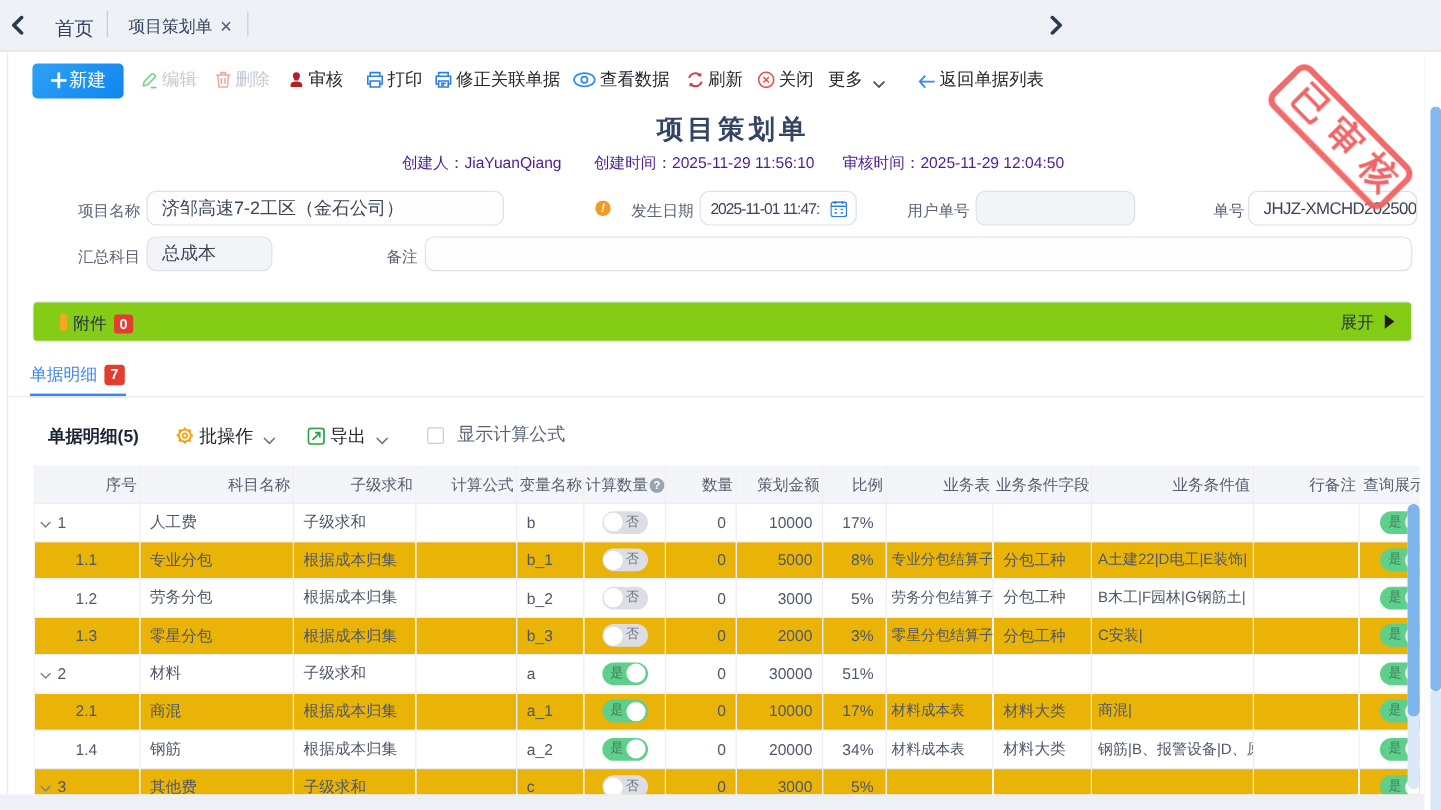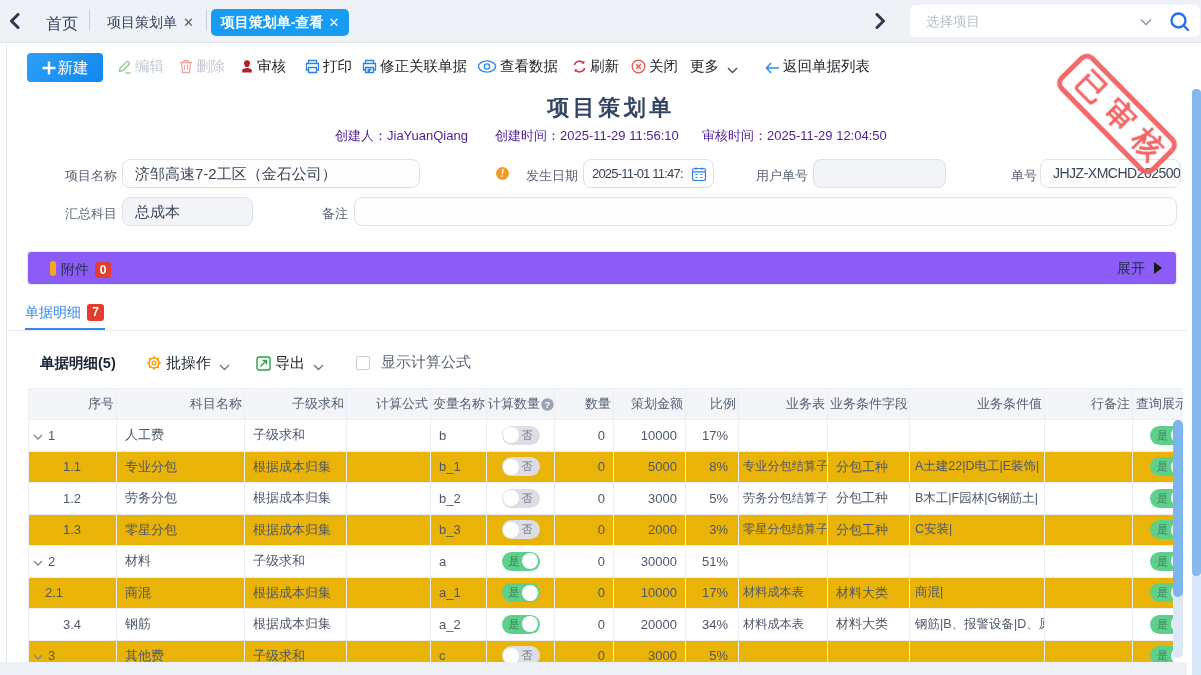--- a/index.html
+++ b/index.html
@@ -28,21 +28,21 @@
 .titem.dis{color:#c3c9d2}
 .titem svg{vertical-align:-3px;margin-right:3px}
 
 #doc-title{position:absolute;left:14px;top:49px;width:1180px;text-align:center;font-size:22px;font-weight:bold;color:#344563;letter-spacing:3.5px}
 .meta{position:absolute;top:83px;font-size:13px;color:#4c1d95;white-space:nowrap}
 
 .flabel{position:absolute;font-size:13px;color:#5a6374;white-space:nowrap}
 .finput{position:absolute;height:29px;background:#fdfdfe;border:1px solid #dde1e8;border-radius:8px;font-size:15px;color:#3a4556;line-height:27px;padding-left:12px;white-space:nowrap;overflow:hidden}
 .finput.gray{background:#f2f4f8}
 
-#attach{position:absolute;left:20px;top:207px;width:1150px;height:34px;background:#8b5cf6;border:1px solid #e8ebf1;border-radius:4px}
+#attach{position:absolute;left:20px;top:207px;width:1150px;height:34px;background:#84cc16;border:1px solid #e8ebf1;border-radius:4px}
 #attach .clip{position:absolute;left:22px;top:9px;width:6px;height:15px;background:#f5a623;border-radius:4px}
 #attach .txt{position:absolute;left:33px;top:9px;font-size:14px;color:#25304a}
 #attach .badge{position:absolute;left:67px;top:10px;min-width:16px;height:16px;background:#e43d30;border-radius:3px;color:#fff;font-size:12px;font-weight:bold;text-align:center;line-height:17px;padding:0 3px}
 #attach .exp{position:absolute;right:31px;top:8px;font-size:14px;color:#25304a}
 #attach .tri{position:absolute;right:14px;top:10px;width:0;height:0;border-left:8px solid #1a1a1a;border-top:6px solid transparent;border-bottom:6px solid transparent}
 
 #dtab{position:absolute;left:18px;top:260px;font-size:14px;color:#3688f0}
 #dtab .badge{display:inline-block;min-width:17px;height:17px;background:#e43d30;border-radius:3px;color:#fff;font-size:12px;font-weight:bold;text-align:center;line-height:17px;padding:0 3px;margin-left:6px;vertical-align:1px}
 #dtab-line{position:absolute;left:18px;top:284px;width:80px;height:2.5px;background:#3688f0}
 #dtab-border{position:absolute;left:0px;top:286px;width:1180px;height:1px;background:#e8ebf0}
@@ -89,34 +89,23 @@
 <div id="page">
 
   <div id="topbar">
     <svg style="position:absolute;left:9px;top:13px" width="11" height="16" viewBox="0 0 11 16">
         <path d="M9 1.5 L2.5 8 L9 14.5" stroke="#2c3950" stroke-width="3" fill="none" stroke-linecap="round" stroke-linejoin="round"></path>
       </svg>
     <div id="t-home">首页</div>
     <div id="t-div"></div>
     <div id="t-tab1">项目策划单<span class="x">✕</span></div>
     <div style="position:absolute;left:206px;top:9px;width:1px;height:22px;background:#c9cedb"></div>
-    <div id="t-active">项目策划单-查看<span class="x">✕</span></div>
     <svg style="position:absolute;left:875px;top:13px" width="11" height="16" viewBox="0 0 11 16">
         <path d="M2 1.5 L8.5 8 L2 14.5" stroke="#2c3950" stroke-width="3" fill="none" stroke-linecap="round" stroke-linejoin="round"></path>
       </svg>
-    <div id="t-select">
-      <span class="ph">选择项目</span>
-      <svg class="chev" width="12" height="8" viewBox="0 0 12 8">
-          <path d="M1 1.5 L6 6.5 L11 1.5" stroke="#8d9bb5" stroke-width="1.6" fill="none"></path>
-        </svg>
-      <svg style="position:absolute;right:10px;top:6px" width="21" height="21" viewBox="0 0 21 21">
-          <circle cx="9.5" cy="9.5" r="7" stroke="#2f6cf6" stroke-width="2.4" fill="none"></circle>
-          <line x1="14.5" y1="14.5" x2="19" y2="19" stroke="#2f6cf6" stroke-width="2.4" stroke-linecap="round"></line>
-        </svg>
-    </div>
   </div>
   <div id="leftline"></div>
   <div id="rightline"></div>
 
   <div id="card">
 
     <div id="btn-new"><svg width="14" height="14" viewBox="0 0 14 14" style="vertical-align:-2px;margin-right:2px">
           <path d="M7 0.5 v13 M0.5 7 h13" stroke="#fff" stroke-width="2.4"></path>
         </svg>新建</div>
     <div class="titem dis" style="left:111px">
@@ -178,21 +167,21 @@
     <div class="flabel" style="left:519px;top:123px">发生日期</div>
     <div class="finput" style="left:576px;top:115px;width:131px;font-size:13px;padding-left:8px;letter-spacing:-.8px">2025-11-01 11:47:<svg style="position:absolute;right:7px;top:7px" width="14" height="14" viewBox="0 0 14 14">
           <rect x="0.5" y="1.5" width="13" height="12" rx="2" stroke="#2d7fe8" stroke-width="1.2" fill="none"></rect>
           <path d="M0.5 4.8 h13 M4 0.5 v2.5 M10 0.5 v2.5 M3.5 7.5 h2 M8.5 7.5 h2 M3.5 10.5 h2 M8.5 10.5 h2" stroke="#2d7fe8" stroke-width="1.2"></path>
         </svg></div>
     <div class="flabel" style="left:749px;top:123px">用户单号</div>
     <div class="finput gray" style="left:806px;top:115px;width:133px"></div>
     <div class="flabel" style="left:1004px;top:123px">单号</div>
     <div class="finput" style="left:1033px;top:115px;width:141px;font-size:14px;letter-spacing:-.5px">JHJZ-XMCHD2025000</div>
     <div class="flabel" style="left:58px;top:161px">汇总科目</div>
-    <div class="finput gray" style="left:115px;top:153px;width:131px">总成本</div>
+    <div class="finput gray" style="left:115px;top:153px;width:105px">总成本</div>
     <div class="flabel" style="left:315px;top:161px">备注</div>
     <div class="finput" style="left:347px;top:153px;width:823px"></div>
 
     <div id="attach">
       <div class="clip"></div>
       <div class="txt">附件</div>
       <div class="badge">0</div>
       <div class="exp">展开</div>
       <div class="tri"></div>
     </div>
@@ -340,37 +329,37 @@
               <td class="r">0</td>
               <td class="r">30000</td>
               <td class="r" style="padding-right:10px">51%</td>
               <td></td>
               <td></td>
               <td></td>
               <td></td>
               <td><span class="sw on" style="margin-left:9px"><span class="knob"></span><span class="t">是</span></span></td>
             </tr>
         <tr class="stripe">
-              <td style="padding-left:16px">2.1</td>
+              <td style="padding-left:34px">2.1</td>
               <td>商混</td>
               <td>根据成本归集</td>
               <td></td>
               <td>a_1</td>
               <td class="c"><span class="sw on"><span class="knob"></span><span class="t">是</span></span></td>
               <td class="r">0</td>
               <td class="r">10000</td>
               <td class="r" style="padding-right:10px">17%</td>
               <td class="bw">材料成本表</td>
               <td>材料大类</td>
               <td class="bv">商混|</td>
               <td></td>
               <td><span class="sw on" style="margin-left:9px"><span class="knob"></span><span class="t">是</span></span></td>
             </tr>
         <tr>
-              <td style="padding-left:34px">3.4</td>
+              <td style="padding-left:34px">1.4</td>
               <td>钢筋</td>
               <td>根据成本归集</td>
               <td></td>
               <td>a_2</td>
               <td class="c"><span class="sw on"><span class="knob"></span><span class="t">是</span></span></td>
               <td class="r">0</td>
               <td class="r">20000</td>
               <td class="r" style="padding-right:10px">34%</td>
               <td class="bw">材料成本表</td>
               <td>材料大类</td>

